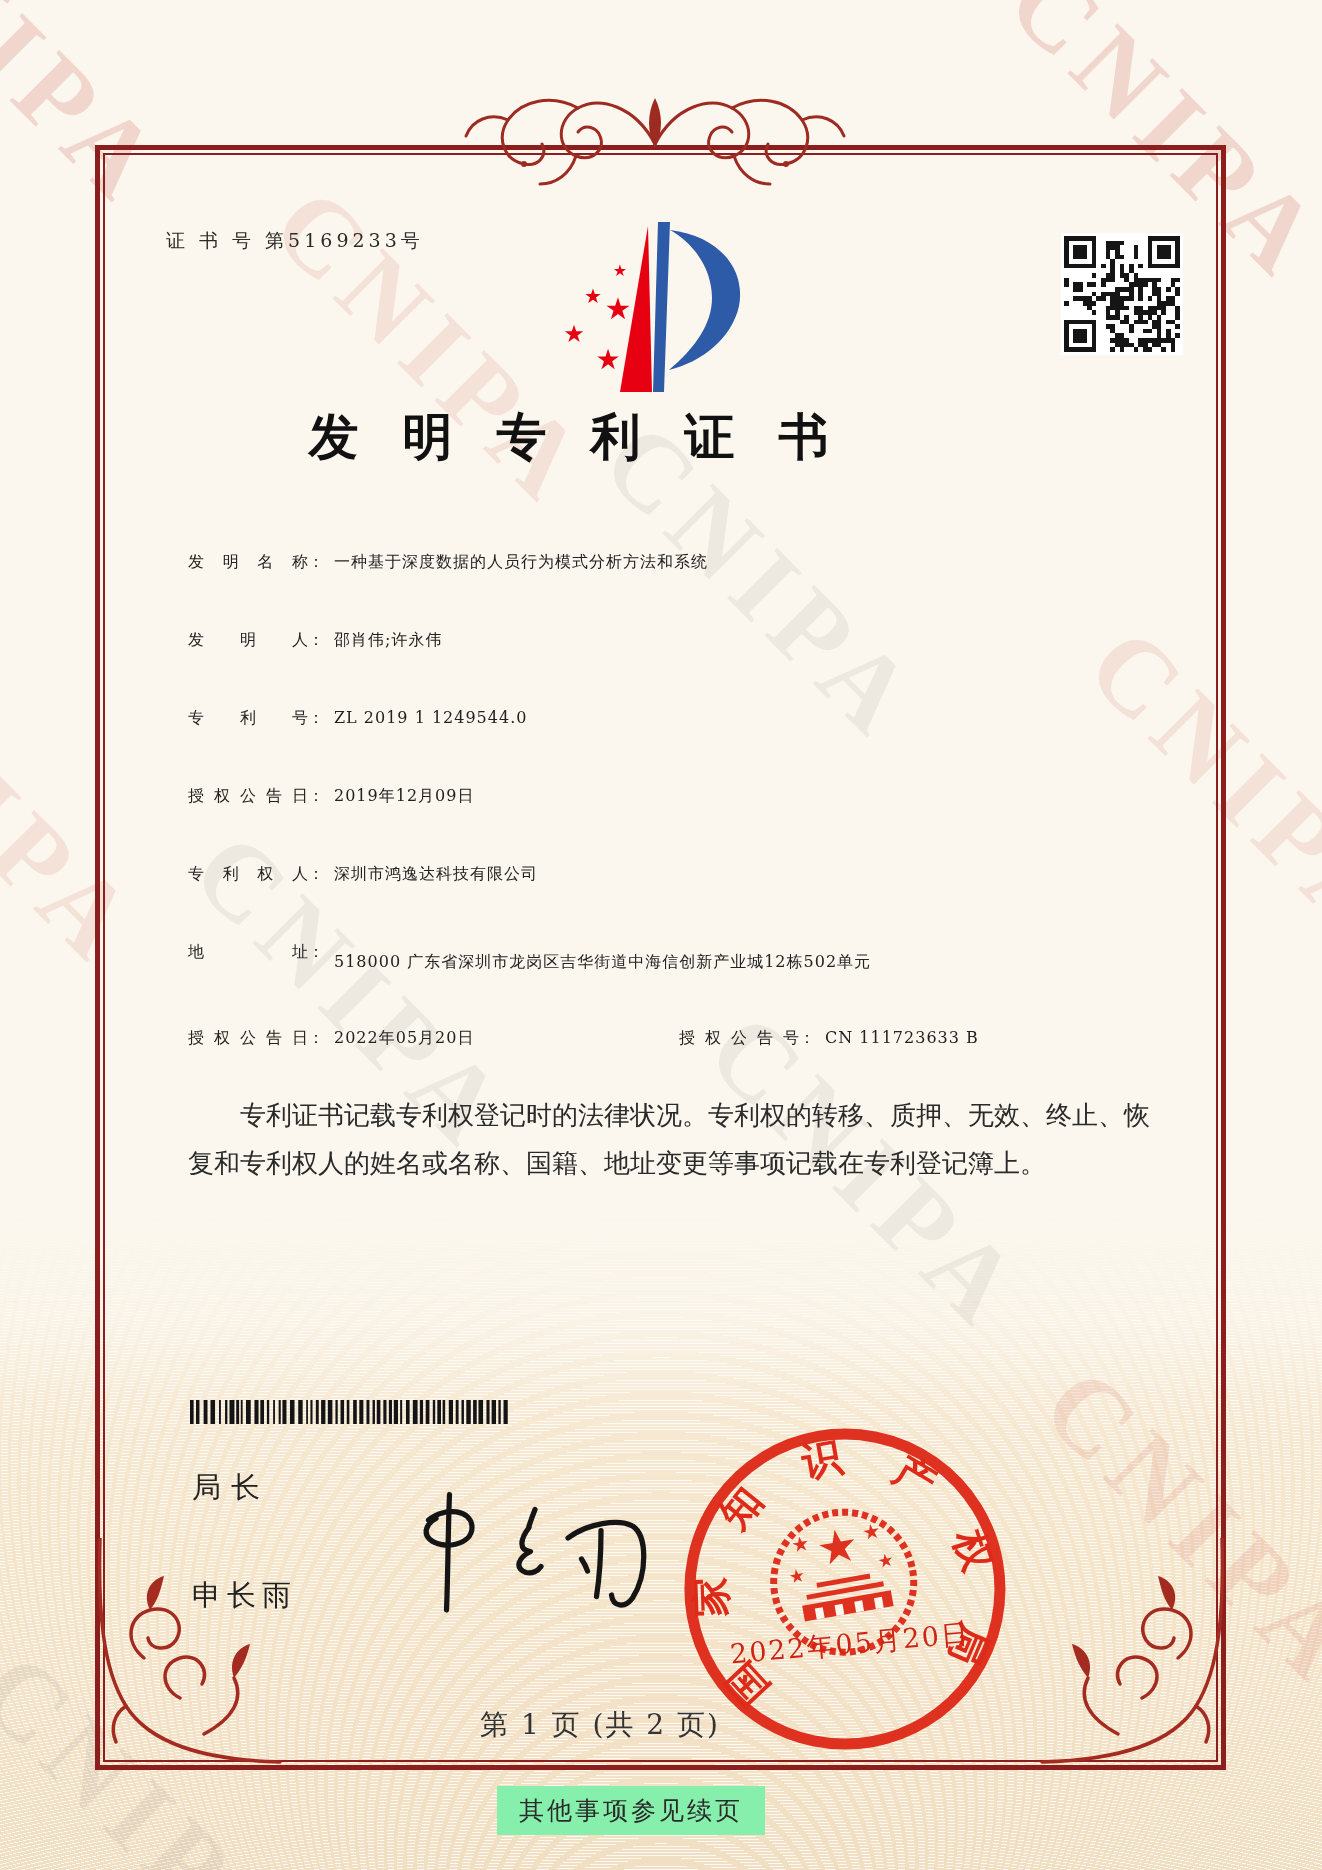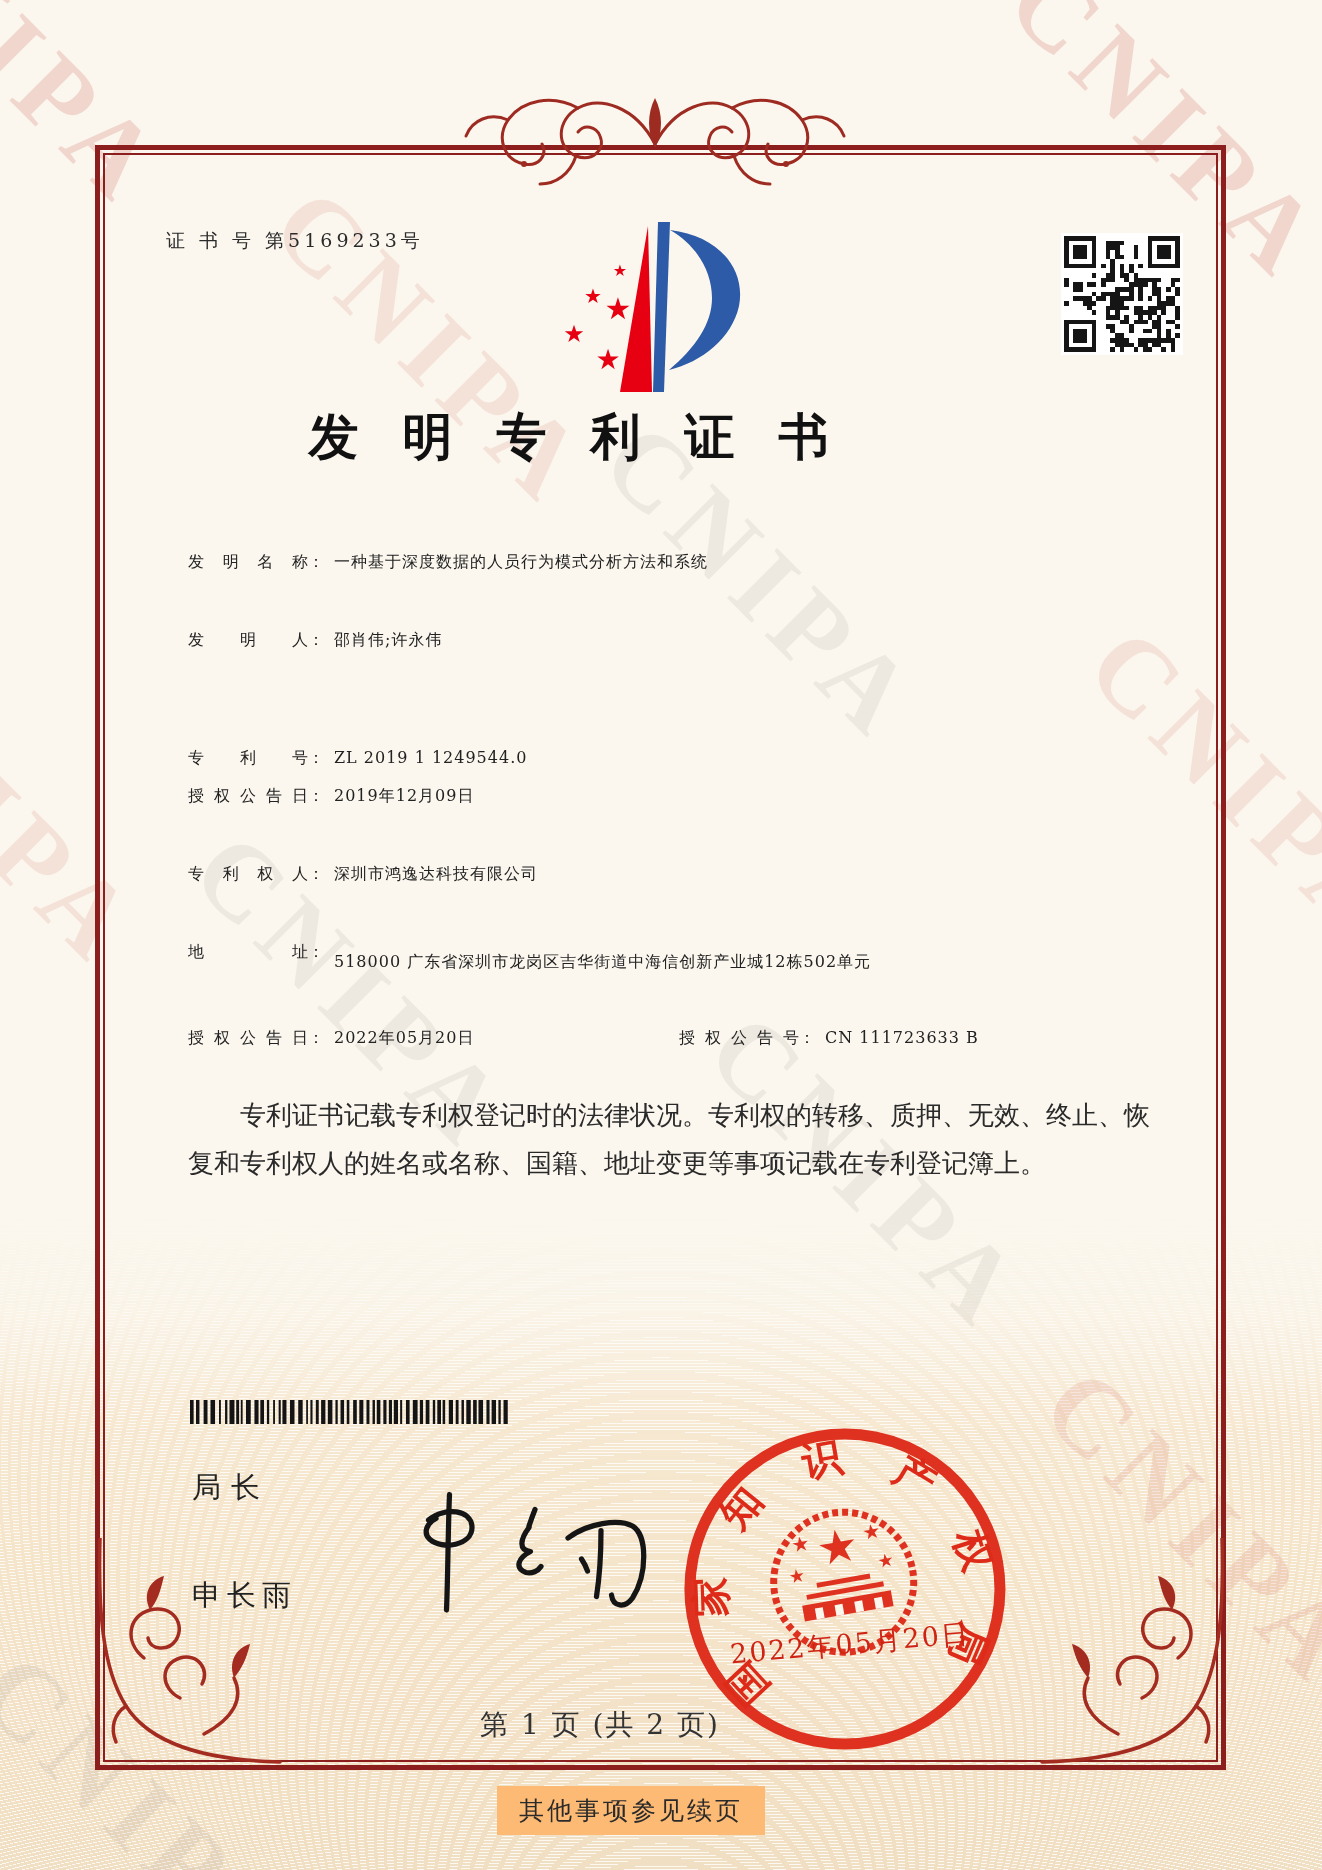--- a/index.html
+++ b/index.html
@@ -49,21 +49,21 @@
   .signature{position:absolute;left:400px;top:1484px;z-index:4;}
   .seal{position:absolute;left:678px;top:1422px;width:335px;height:335px;z-index:5;}
   .seal svg{transform:rotate(-10deg);}
   .seal-arc-char{font-size:40px;font-weight:bold;fill:#de2a18;text-anchor:middle;
          font-family:"DejaVu Serif",serif;}
   .seal-date{position:absolute;left:690px;top:1626px;width:320px;z-index:6;text-align:center;
          font-size:27px;letter-spacing:2px;color:#cf2413;transform:rotate(-5deg);font-weight:500;}
   .page-info{position:absolute;left:0;top:1706px;width:1200px;z-index:4;text-align:center;
          font-size:28px;letter-spacing:2px;color:#333;}
   .note-box{position:absolute;left:631px;top:1786px;transform:translateX(-50%);z-index:4;
-         background:#fdba74;padding:8px 22px;font-size:25px;letter-spacing:3px;color:#2a2a2a;white-space:nowrap;}
+         background:#86efac;padding:8px 22px;font-size:25px;letter-spacing:3px;color:#2a2a2a;white-space:nowrap;}
 </style>
 </head>
 <body>
 
 <div class="page">
 
   <div class="lower-band"></div>
 
   <div class="wm pink2" style="left:-190px;top:-15px;">CNIPA</div>
   <div class="wm pink" style="left:235px;top:285px;">CNIPA</div>
@@ -428,21 +428,21 @@
   </svg>
 
   <div class="title">发明专利证书</div>
 
   <div class="field-row" style="top:552px;">
     <span class="flabel">发明名称</span><span class="fcolon">：</span><span class="fvalue">一种基于深度数据的人员行为模式分析方法和系统</span>
   </div>
   <div class="field-row" style="top:630px;">
     <span class="flabel">发明人</span><span class="fcolon">：</span><span class="fvalue">邵肖伟;许永伟</span>
   </div>
-  <div class="field-row" style="top:748px;">
+  <div class="field-row" style="top:708px;">
     <span class="flabel">专利号</span><span class="fcolon">：</span><span class="fvalue">ZL 2019 1 1249544.0</span>
   </div>
   <div class="field-row" style="top:786px;">
     <span class="flabel">授权公告日</span><span class="fcolon">：</span><span class="fvalue">2019年12月09日</span>
   </div>
   <div class="field-row" style="top:864px;">
     <span class="flabel">专利权人</span><span class="fcolon">：</span><span class="fvalue">深圳市鸿逸达科技有限公司</span>
   </div>
   <div class="field-row" style="top:942px;">
     <span class="flabel">地址</span><span class="fcolon">：</span><span class="fvalue addr">518000 广东省深圳市龙岗区吉华街道中海信创新产业城12栋502单元</span>

